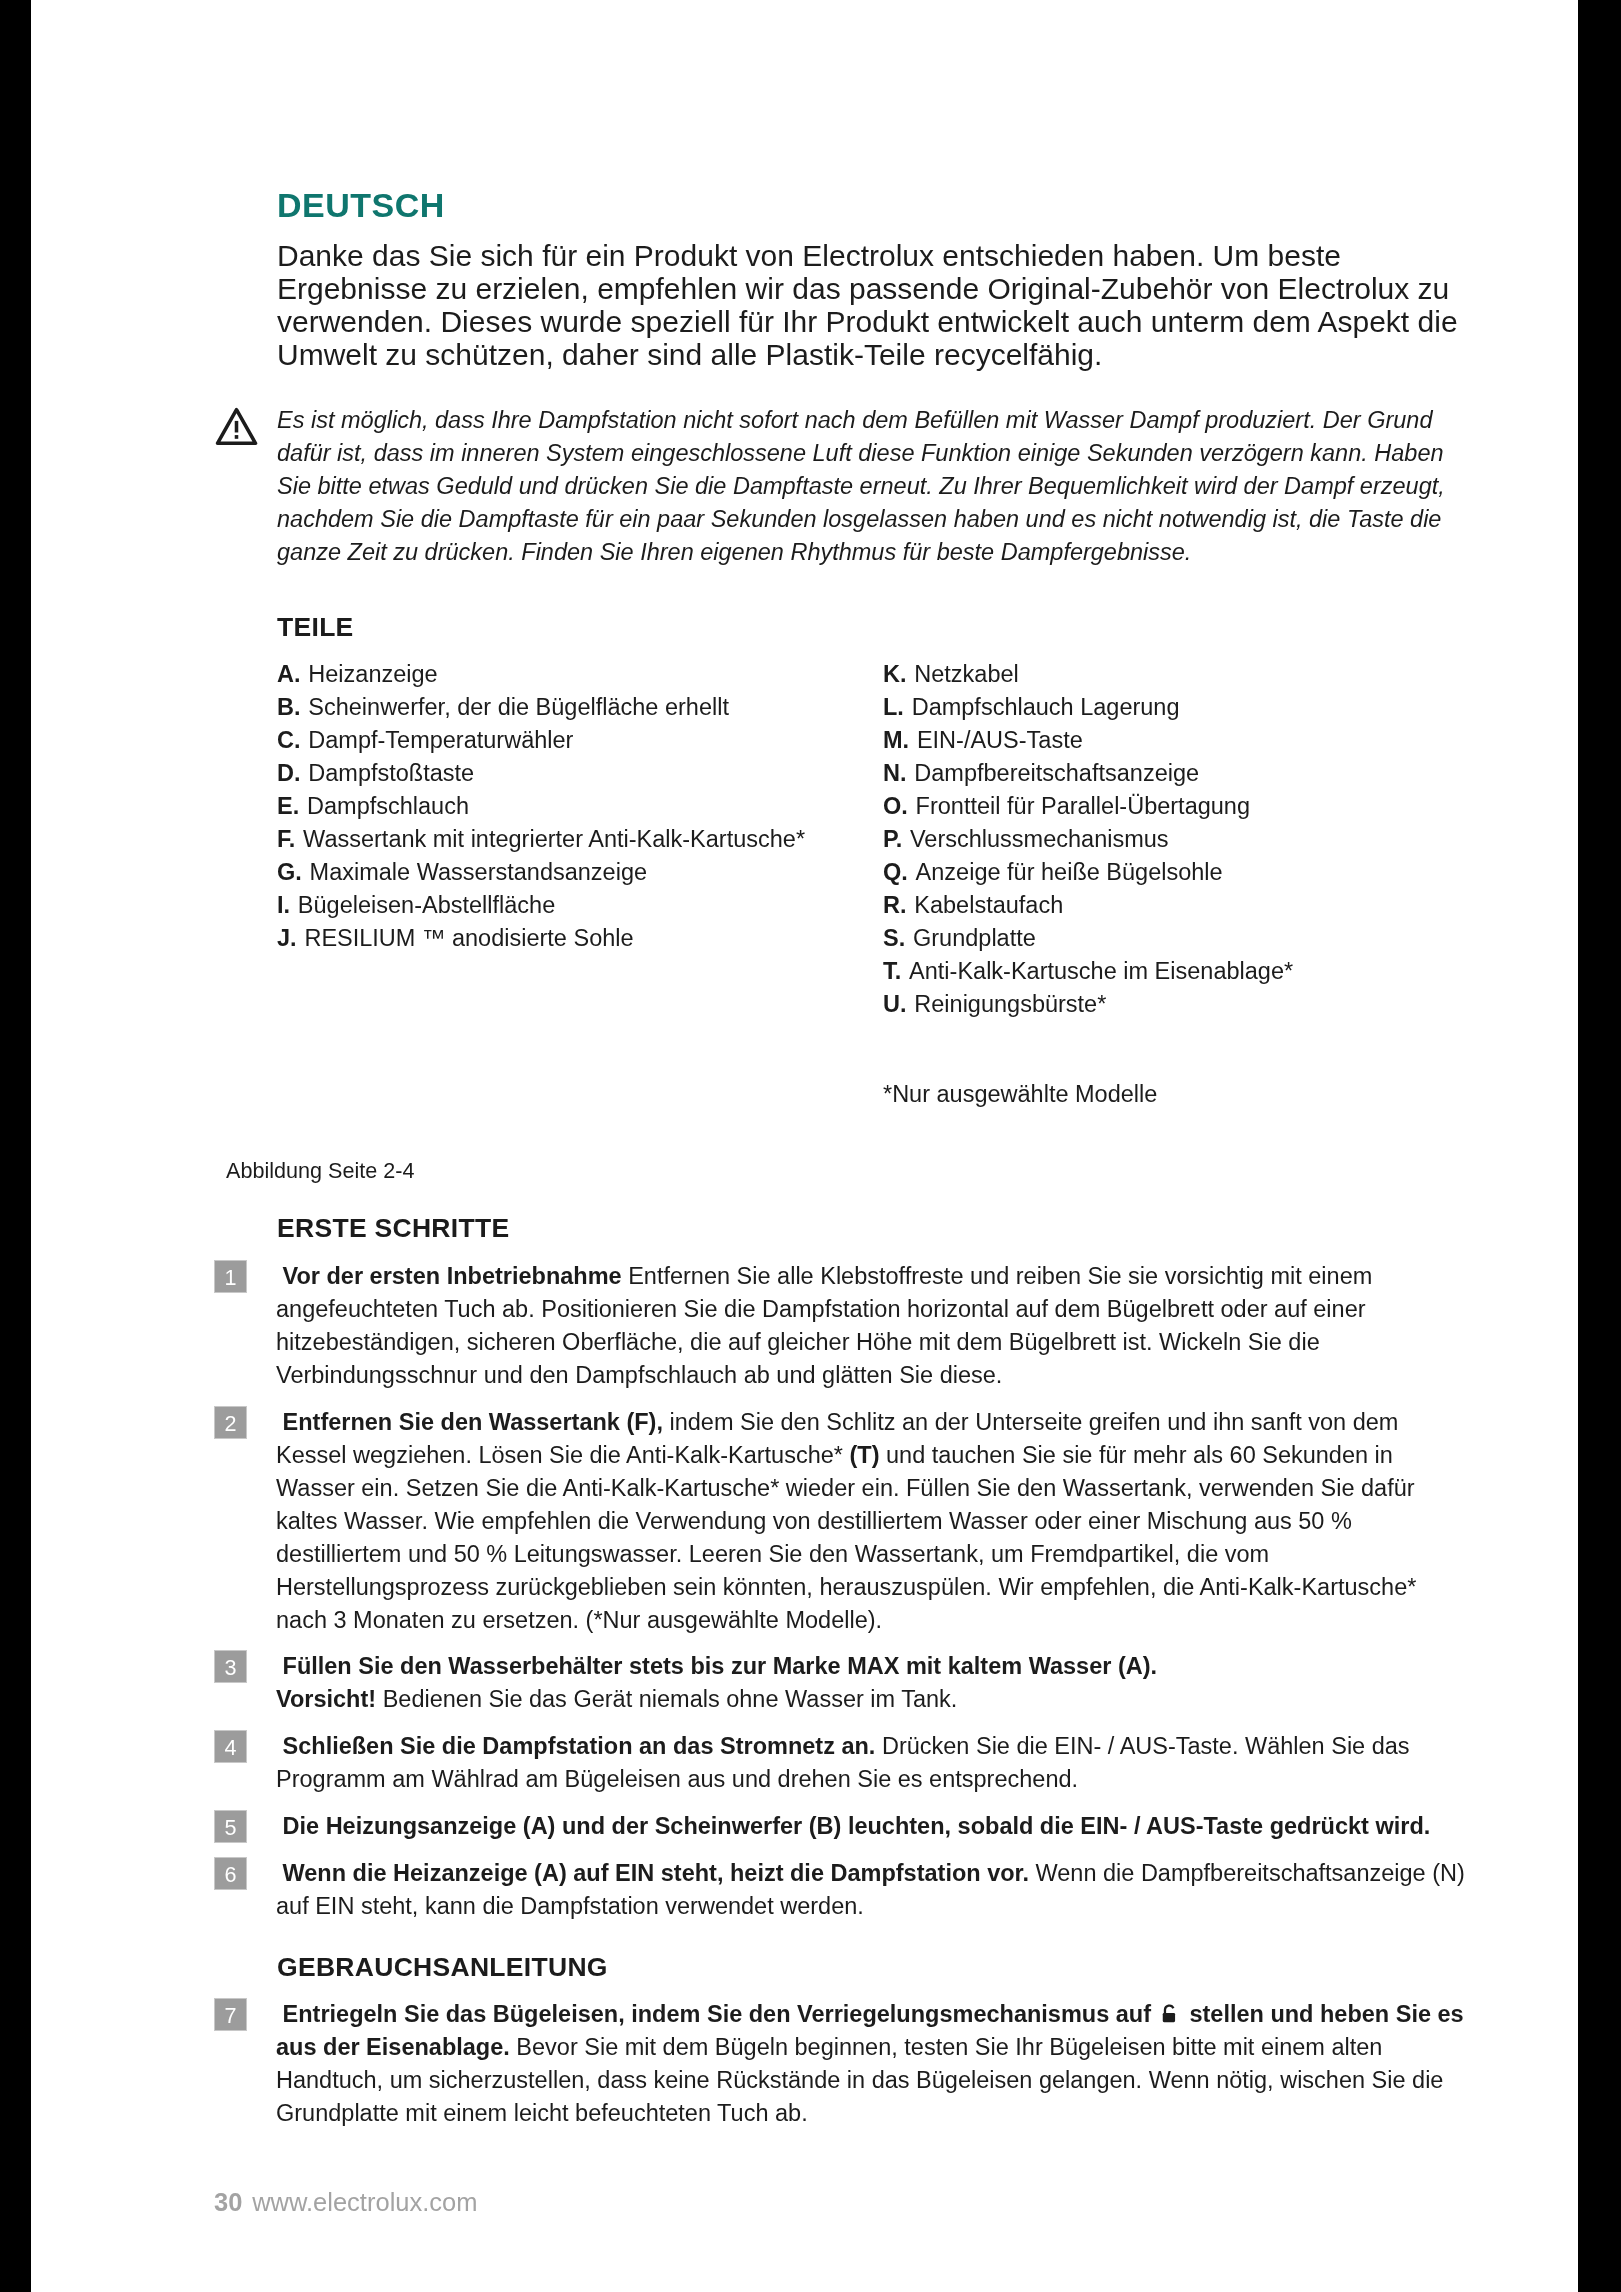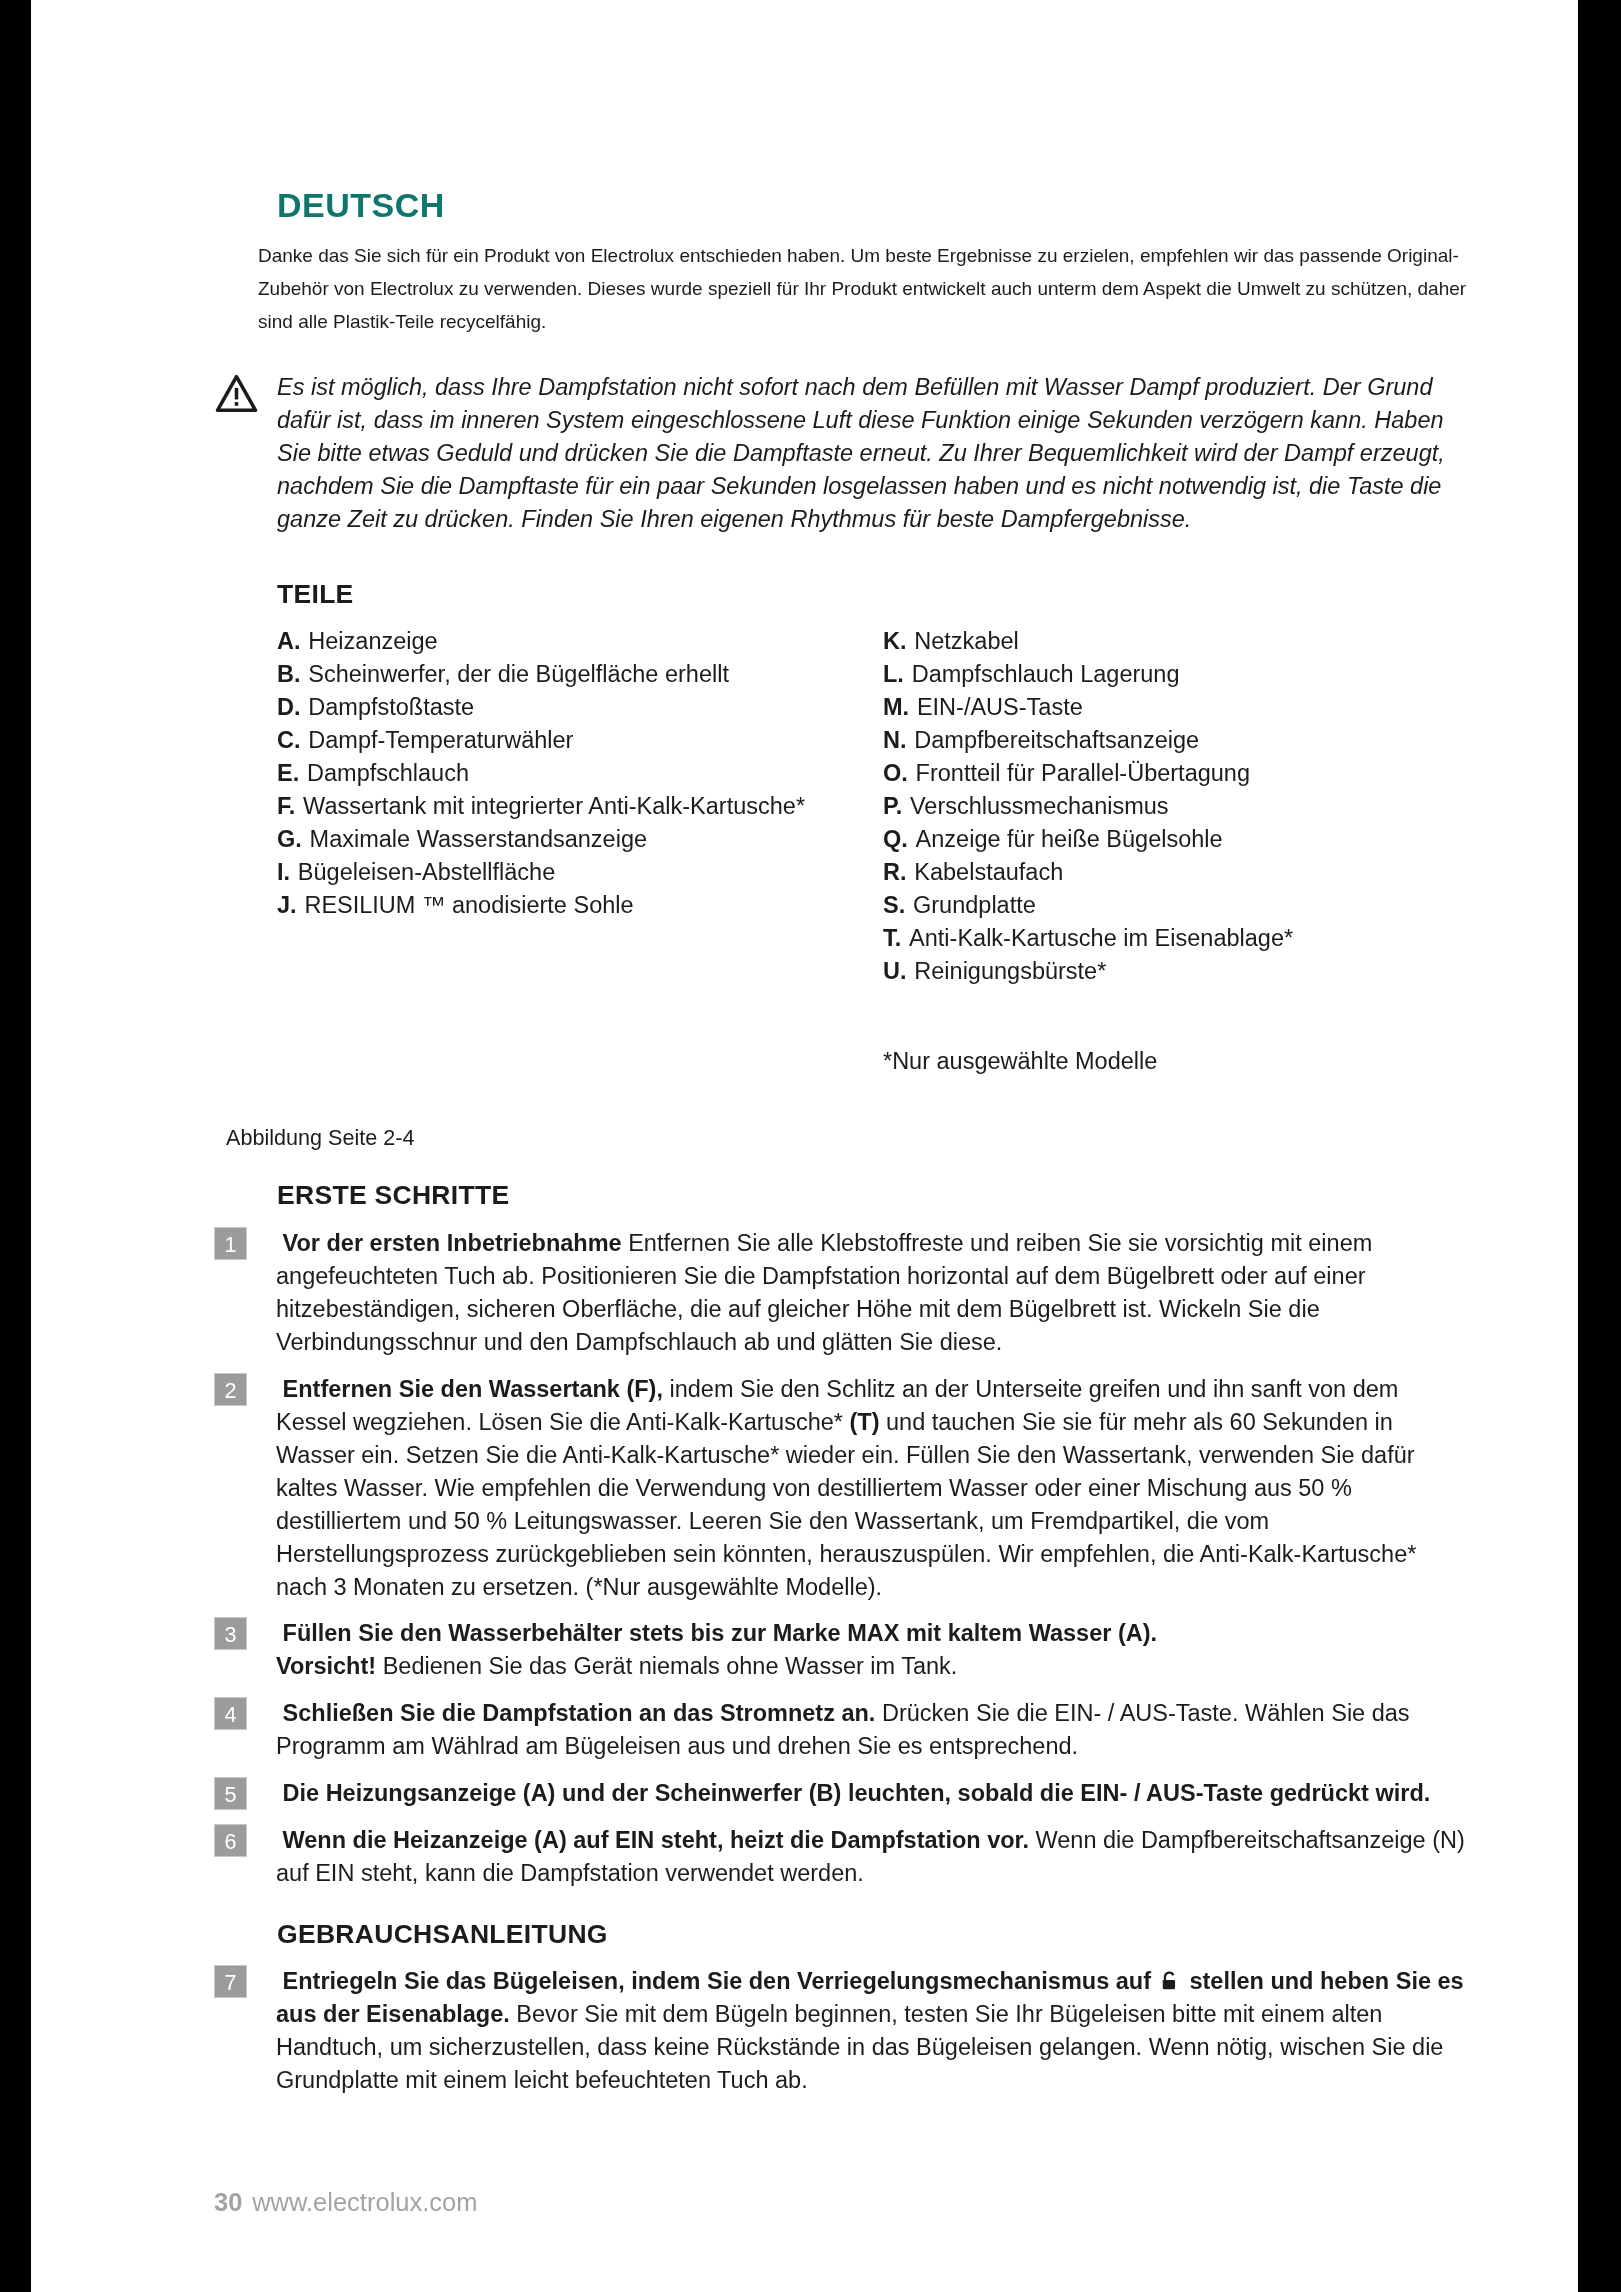--- a/index.html
+++ b/index.html
@@ -11,21 +11,21 @@
   .bar{position:absolute;top:0;height:2293px;background:#000;}
   .bar.left{left:0;width:31px;}
   .bar.right{right:0;width:43px;}
 
   .content{position:absolute;left:214px;top:186px;width:1253px;}
 
   .lang{
     margin:0 0 13.7px 63px;font-size:34px;font-weight:bold;color:#0f766e;
     letter-spacing:0.5px;
   }
-  .intro{margin:0 0 0 44px;font-size:19px;line-height:33px;}
+  .intro{margin:0 0 0 63px;font-size:30px;line-height:33px;}
 
   .warning{display:flex;margin-top:33px;}
   .warn-icon-wrap{width:63px;flex:0 0 63px;padding-top:2px;}
   .warn-text{margin:0;flex:1;font-size:23.5px;line-height:33px;font-style:italic;}
 
   h2.section{margin:43px 0 15.7px 63px;font-size:26.5px;font-weight:bold;color:#1c1c1c;letter-spacing:0.3px;}
 
   .parts{display:flex;margin-left:63px;}
   .parts .col-left{width:606px;flex:0 0 606px;}
   .parts .col-right{flex:1;}
@@ -74,22 +74,22 @@
       </div>
       <p class="warn-text">Es ist möglich, dass Ihre Dampfstation nicht sofort nach dem Befüllen mit Wasser Dampf produziert. Der Grund dafür ist, dass im inneren System eingeschlossene Luft diese Funktion einige Sekunden verzögern kann. Haben Sie bitte etwas Geduld und drücken Sie die Dampftaste erneut. Zu Ihrer Bequemlichkeit wird der Dampf erzeugt, nachdem Sie die Dampftaste für ein paar Sekunden losgelassen haben und es nicht notwendig ist, die Taste die ganze Zeit zu drücken. Finden Sie Ihren eigenen Rhythmus für beste Dampfergebnisse.</p>
     </div>
 
     <h2 class="section">TEILE</h2>
 
     <div class="parts">
       <div class="col-left" id="parts-left">
           <div class="part-item"><span class="part-key">A.</span><span>Heizanzeige</span></div>
           <div class="part-item"><span class="part-key">B.</span><span>Scheinwerfer, der die Bügelfläche erhellt</span></div>
+          <div class="part-item"><span class="part-key">C.</span><span>Dampf-Temperaturwähler</span></div>
           <div class="part-item"><span class="part-key">D.</span><span>Dampfstoßtaste</span></div>
-          <div class="part-item"><span class="part-key">C.</span><span>Dampf-Temperaturwähler</span></div>
           <div class="part-item"><span class="part-key">E.</span><span>Dampfschlauch</span></div>
           <div class="part-item"><span class="part-key">F.</span><span>Wassertank mit integrierter Anti-Kalk-Kartusche*</span></div>
           <div class="part-item"><span class="part-key">G.</span><span>Maximale Wasserstandsanzeige</span></div>
           <div class="part-item"><span class="part-key">I.</span><span>Bügeleisen-Abstellfläche</span></div>
           <div class="part-item"><span class="part-key">J.</span><span>RESILIUM ™ anodisierte Sohle</span></div>
         </div>
       <div class="col-right">
         <div id="parts-right-items">
             <div class="part-item"><span class="part-key">K.</span><span>Netzkabel</span></div>
             <div class="part-item"><span class="part-key">L.</span><span>Dampfschlauch Lagerung</span></div>

